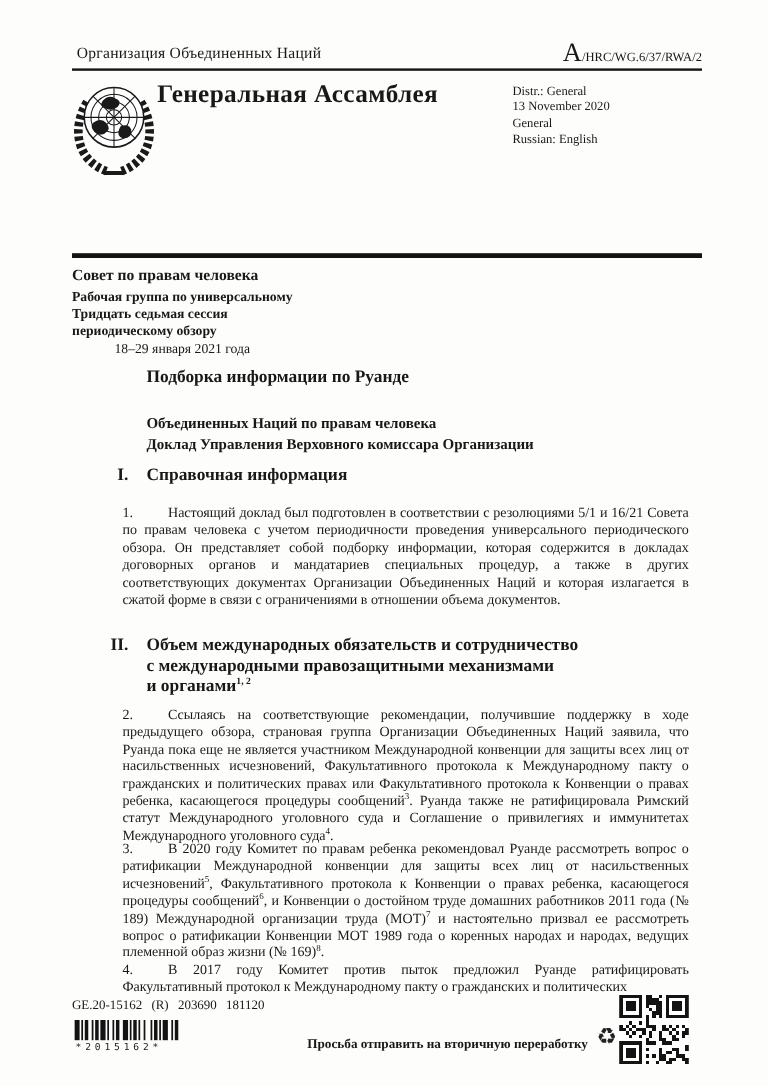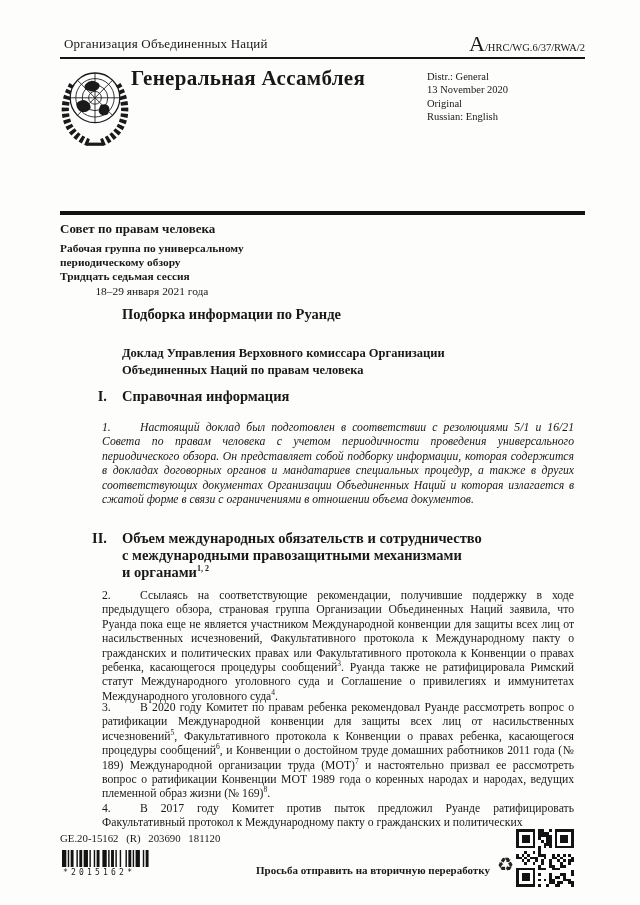--- a/index.html
+++ b/index.html
@@ -34,21 +34,21 @@
   .sec-heading .hline { display:block; }
   .sec1 { top:388px; }
   .sec2 { top:530px; width:420px; }
   .fn-ref { font-size:8px; vertical-align:super; line-height:0; letter-spacing:0; }
   .body-para {
     position:absolute; left:102px; width:472px; margin:0;
     font-size:11.7px; line-height:14.4px; text-align:justify;
   }
   .body-para .pnum { display:inline-block; width:38px; }
   .body-para sup { font-size:7.5px; line-height:0; }
-  .p1 { top:421px;font-style:italic; }
+  .p1 { top:421px; }
   .p2 { top:589px; }
   .p3 { top:701px; }
   .p4 { top:802px; }
   
   .ge-number { position:absolute; left:60px; top:832px; font-size:10.8px; word-spacing:5px; }
   .barcode { position:absolute; left:62px; top:850px; width:88px; height:17px; }
   .barcode-text { position:absolute; left:63px; top:868px; font-family:"DejaVu Sans Mono", monospace; font-size:8px; letter-spacing:3.2px; }
   .recycle-line { position:absolute; left:250px; top:864px; width:246px; text-align:center; font-size:11px; font-weight:bold; white-space:nowrap; }
   .recycle-glyph { position:absolute; left:497px; top:853px; font-size:19px; font-family:"DejaVu Sans", sans-serif; color:#222; }
   .qr { position:absolute; left:516px; top:829px; width:58px; height:58px; }
@@ -79,38 +79,38 @@
     <path d="M38,29 q6,-7 13,-3 q8,3 3,9 q-6,5 -12,2 q-8,-2 -4,-8 Z" fill="#1a1a1a"></path>
     <path d="M29,51 q8,-5 13,1 q6,7 -2,11 q-8,3 -12,-4 q-3,-5 1,-8 Z" fill="#1a1a1a"></path>
     <path d="M57,55 q9,-3 11,4 q1,9 -8,9 q-9,-2 -3,-13 Z" fill="#1a1a1a"></path>
   </svg>
 
   <div class="ga-title">Генеральная Ассамблея</div>
 
   <div class="distr-block">
     <div>Distr.: General</div>
     <div>13 November 2020</div>
-    <div>Original</div>
+    <div>General</div>
     <div>Russian: English</div>
   </div>
 
   <div class="rule-2"></div>
 
   <div class="session">
     <div class="council">Совет по правам человека</div>
     <div class="line">Рабочая группа по универсальному</div>
+    <div class="line">Тридцать седьмая сессия</div>
     <div class="line">периодическому обзору</div>
-    <div class="line">Тридцать седьмая сессия</div>
     <div class="dates">18–29 января 2021 года</div>
   </div>
 
   <div class="doc-title">Подборка информации по Руанде</div>
   <div class="doc-subtitle">
+    <span>Объединенных Наций по правам человека</span>
     <span>Доклад Управления Верховного комиссара Организации</span>
-    <span>Объединенных Наций по правам человека</span>
   </div>
 
   <div class="sec-heading sec1">
     <span class="numeral">I.</span>
     <span>Справочная информация</span>
   </div>
 
   <p class="body-para p1"><span class="pnum">1.</span><span>Настоящий доклад был подготовлен в соответствии с резолюциями 5/1 и 16/21 Совета по правам человека с учетом периодичности проведения универсального периодического обзора. Он представляет собой подборку информации, которая содержится в докладах договорных органов и мандатариев специальных процедур, а также в других соответствующих документах Организации Объединенных Наций и которая излагается в сжатой форме в связи с ограничениями в отношении объема документов.</span></p>
 
   <div class="sec-heading sec2">

